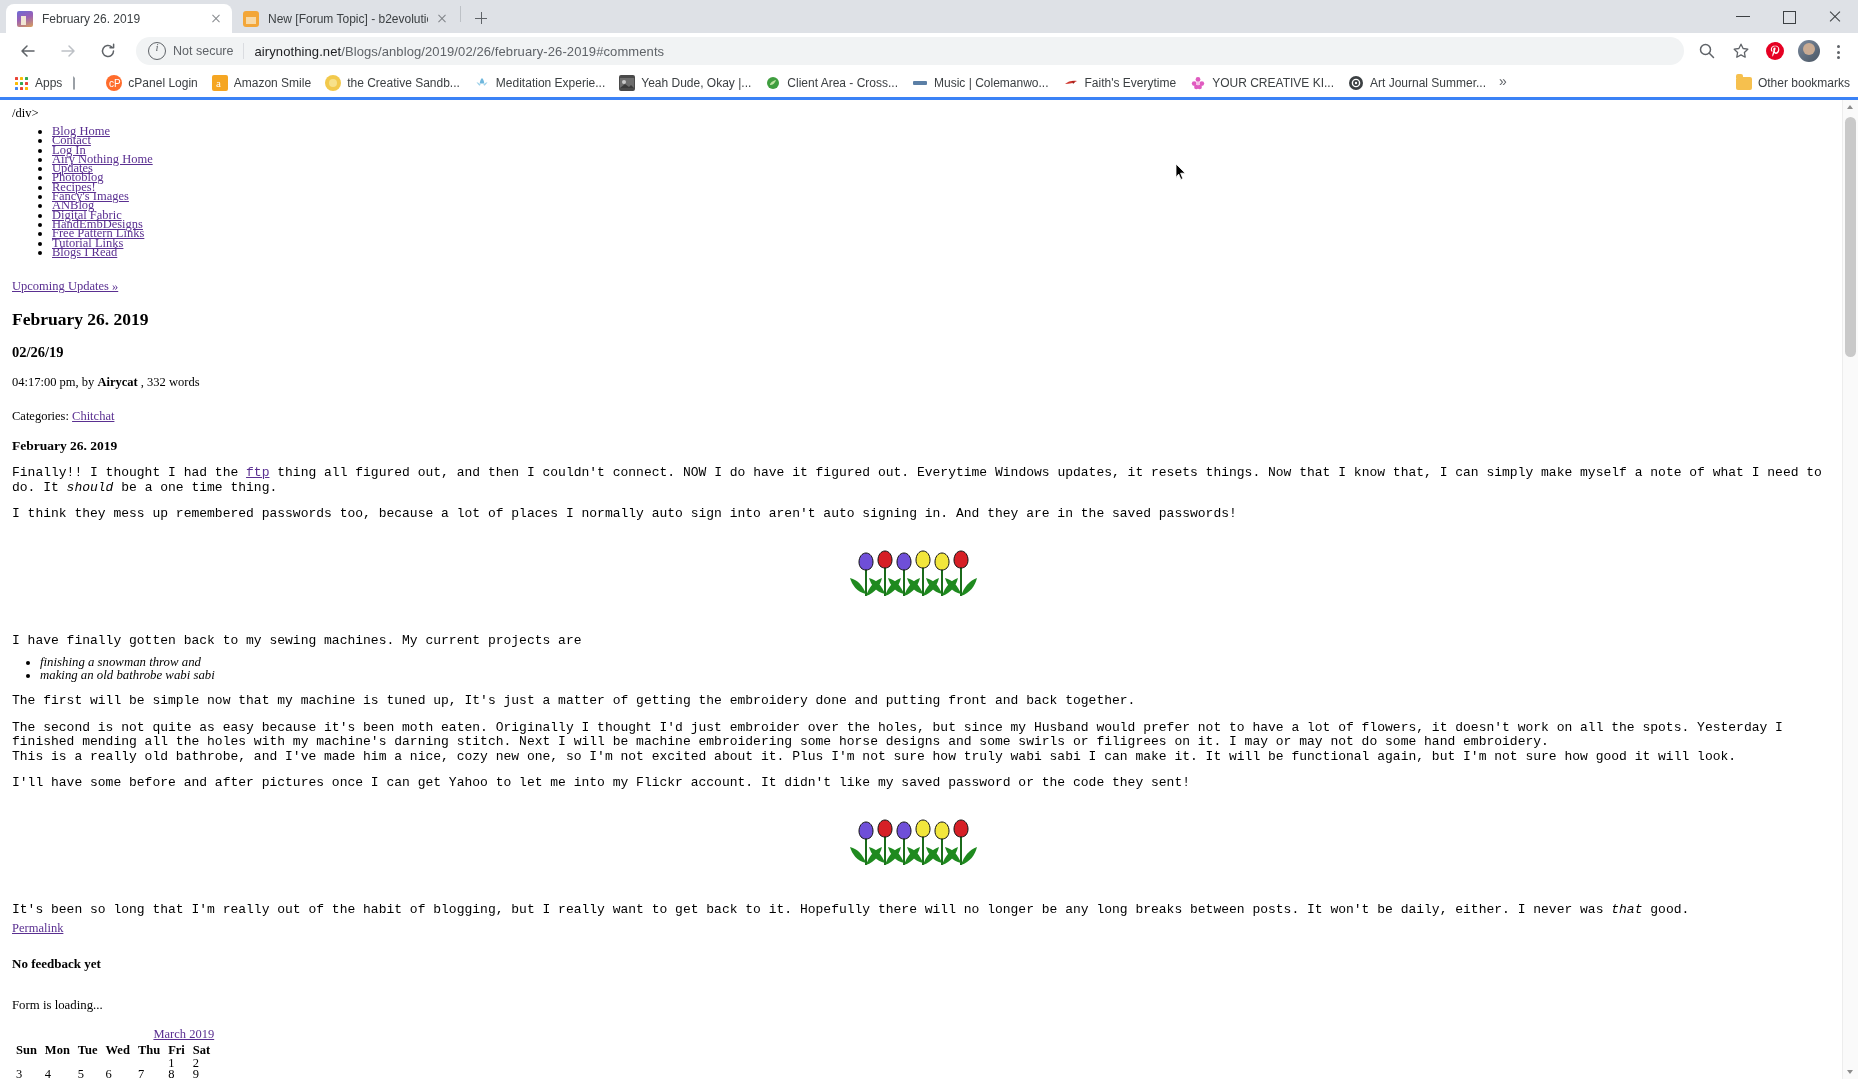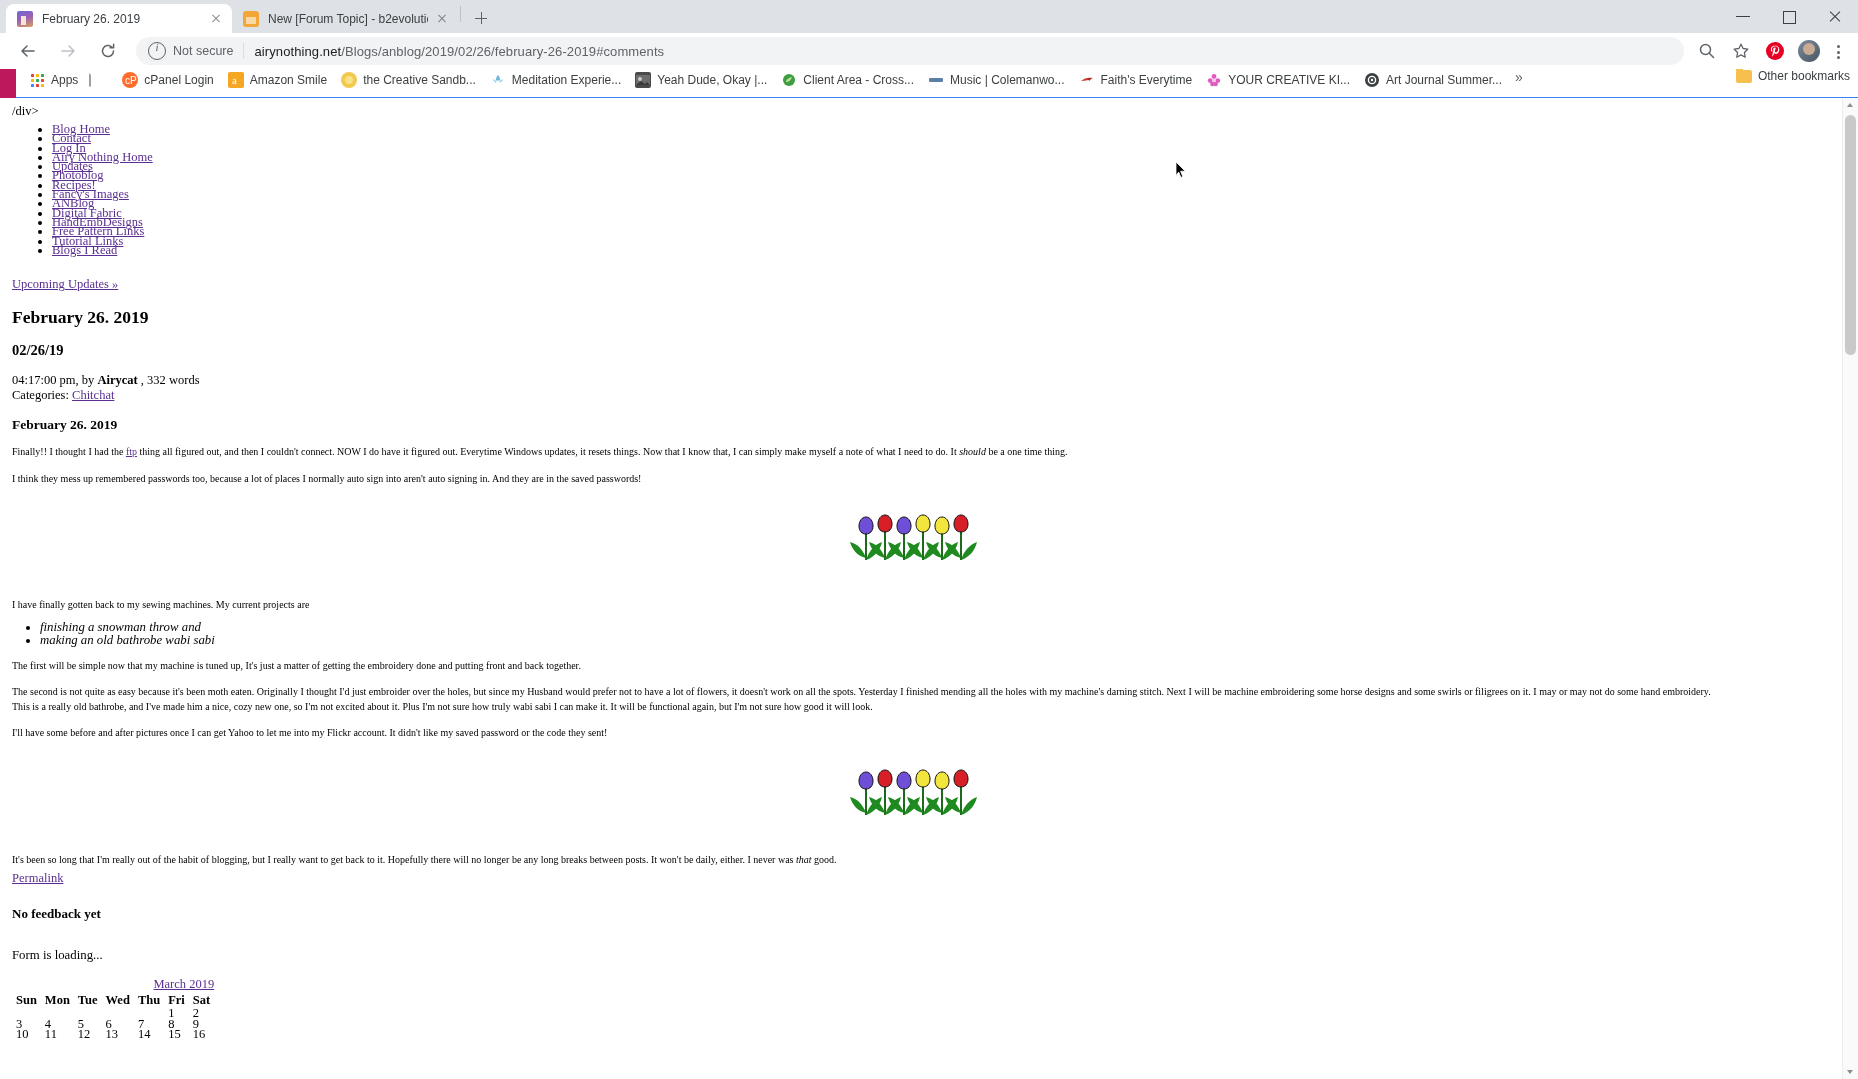--- a/index.html
+++ b/index.html
@@ -245,29 +245,28 @@
   }
   .menu-dots i:nth-child(1) { top: 8px; }
   .menu-dots i:nth-child(2) { top: 13.5px; }
   .menu-dots i:nth-child(3) { top: 19px; }
 
   
   .bookmarks {
     height: 28px;
     background: #ffffff;
     display: flex;
-    align-items: flex-start;
+    align-items: center;
     padding: 0 8px 0 6px;
     font-size: 12px;
     color: #3c4043;
     flex: 0 0 auto;
-    border-bottom: 1px solid #3b82f6;
+    border-bottom: 3px solid #3b82f6;
     overflow: hidden;
     white-space: nowrap;
-    margin-left: 16px;
   }
   .bm {
     display: flex;
     align-items: center;
     padding: 3px 7px;
     border-radius: 4px;
     max-width: 150px;
     flex: 0 0 auto;
   }
   .bm .bmlabel {
@@ -426,33 +425,34 @@
     font-size: 14.5px;
     font-weight: bold;
     margin: 14px 0 0 6px;
   }
   .byline {
     margin: 14px 0 0 6px;
     font-size: 12.5px;
   }
   .byline b { font-weight: bold; }
   .categories {
-    margin: 0 0 0 6px;
+    margin: 19px 0 0 6px;
     font-size: 12.5px;
   }
   h3.inlinehead {
     font-size: 13.5px;
     font-weight: bold;
     margin: 14px 0 0 6px;
   }
   p.body {
     margin: 12px 0 0 6px;
-    font-size: 10px;
+    font-size: 13px;
     line-height: 14.5px;
     max-width: 1840px;
+    font-family: Liberation Mono, monospace;
   }
   ul.projlist {
     margin: 8px 0 0 0;
     padding-left: 34px;
     list-style: disc;
     font-style: italic;
   }
   ul.projlist li {
     font-size: 12.8px;
     line-height: 13px;

